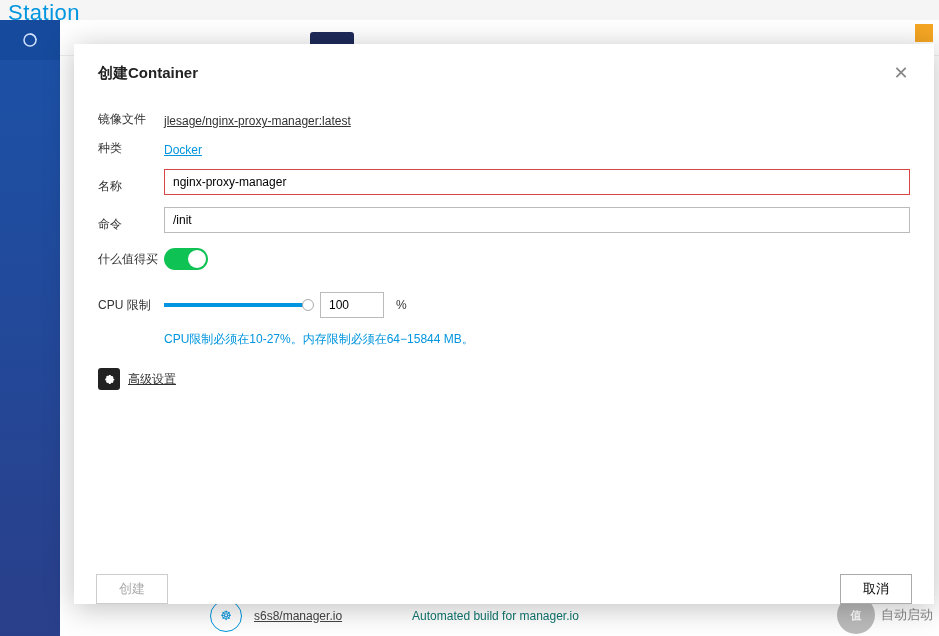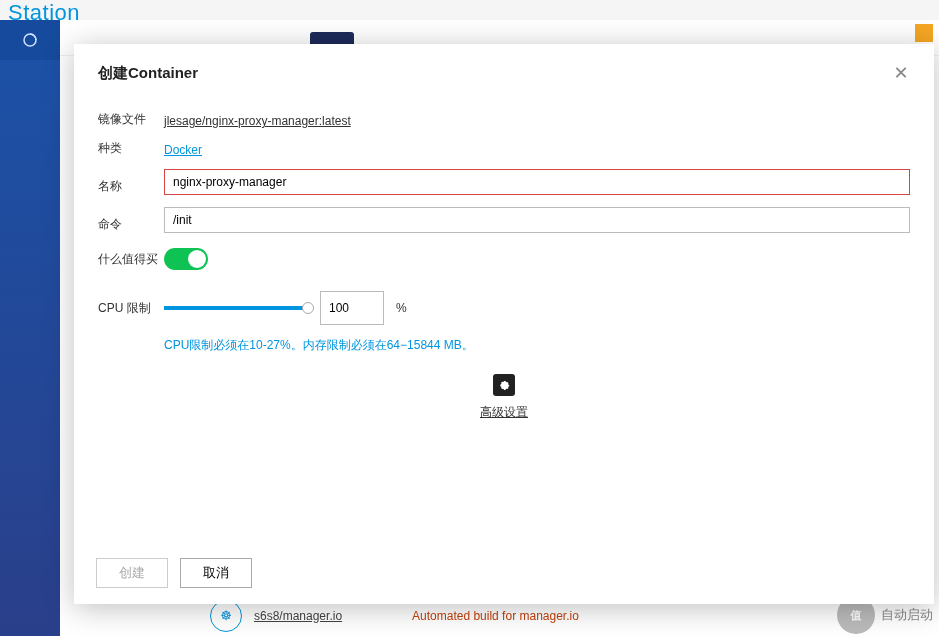--- a/index.html
+++ b/index.html
@@ -38,21 +38,21 @@
     .bg-content-item {
       position: absolute; left: 138px; right: 4px; height: 42px;
       border-top: 1px solid #eee; display: flex; align-items: center; padding: 0 12px;
     }
     .bg-docker-icon {
       width: 32px; height: 32px; border: 1.5px solid #0095de; border-radius: 50%;
       display: flex; align-items: center; justify-content: center; color: #0095de;
       margin-right: 12px;
     }
     .bg-repo-name { font-size: 12px; color: #444; text-decoration: underline; margin-right: 70px; }
-    .bg-repo-desc { font-size: 12px; color: #c2410c; }
+    .bg-repo-desc { font-size: 12px; color: #0f766e; }
     .watermark {
       position: absolute; right: 6px; bottom: 2px; display: flex; align-items: center;
       color: #888; font-size: 13px; gap: 6px;
     }
     .watermark .badge {
       width: 38px; height: 38px; border-radius: 50%; background: #bbb;
       color: #fff; display: flex; align-items: center; justify-content: center;
       font-size: 11px; font-weight: bold;
     }
     
@@ -93,36 +93,36 @@
     .slider {
       position: relative; width: 144px; height: 4px; background: #ddd;
     }
     .slider .fill { position: absolute; left: 0; top: 0; height: 100%; background: #0095de; }
     .slider .thumb {
       position: absolute; top: 50%; width: 12px; height: 12px; margin-left: -6px;
       background: #fff; border: 1px solid #aaa; border-radius: 50%;
       transform: translateY(-50%);
     }
     .num-input {
-      width: 64px; height: 34px; border: 1px solid #bbb; padding: 0 8px;
+      width: 64px; height: 26px; border: 1px solid #bbb; padding: 0 8px;
       font-size: 12px; text-align: left; outline: none;
     }
     .unit { font-size: 12px; color: #333; }
     .hint-row { padding-left: 66px; margin-top: 6px; margin-bottom: 20px; }
     .hint { font-size: 12px; color: #0095de; }
-    .advanced-row { display: flex; align-items: center; gap: 8px; padding-left: 0; flex-direction: column; }
+    .advanced-row { display: flex; align-items: center; gap: 8px; padding-left: 0; }
     .gear-box {
       width: 22px; height: 22px; background: #222; border-radius: 3px;
       display: flex; align-items: center; justify-content: center;
     }
     .gear-box svg { fill: #fff; width: 14px; height: 14px; }
     .advanced-link { font-size: 12px; color: #333; text-decoration: underline; cursor: pointer; }
     .modal-footer {
-      display: flex; justify-content: flex-start; align-items: center;
-      padding: 10px 22px 16px 22px; gap: 12px;
+      display: flex; justify-content: space-between; align-items: center;
+      padding: 10px 22px 0 22px; gap: 12px;
     }
     .btn {
       min-width: 72px; height: 30px; border: 1px solid #aaa; background: #fff;
       font-size: 13px; cursor: pointer; padding: 0 16px;
     }
     .btn[disabled] { color: #aaa; border-color: #ccc; cursor: default; }
   </style>
 </head>
 <body>
 

